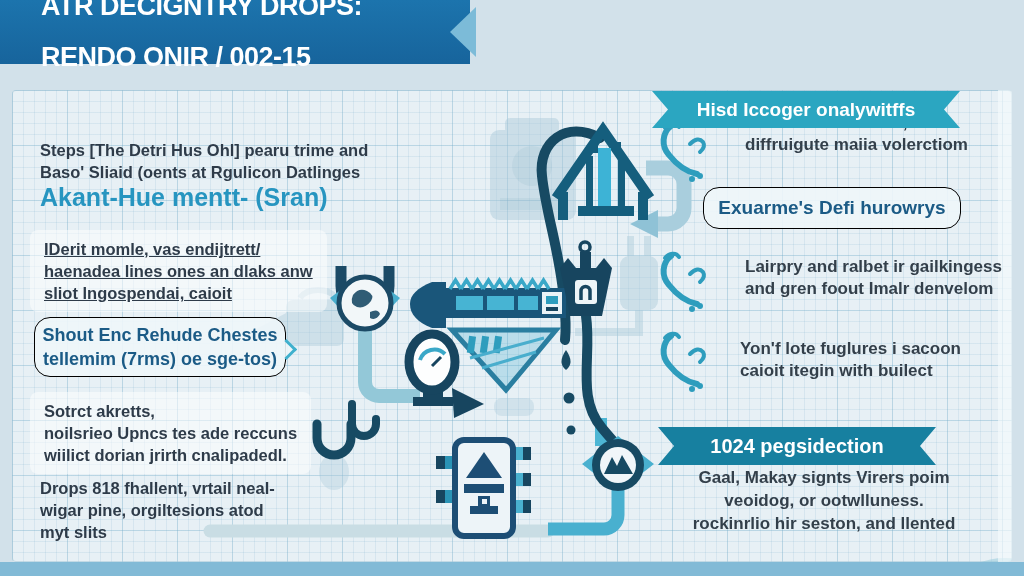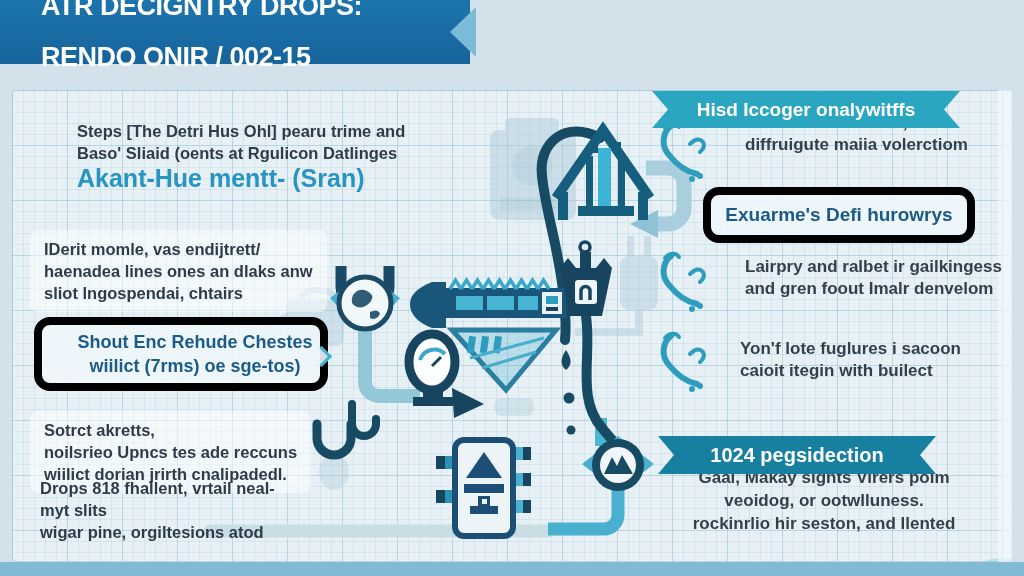--- a/index.html
+++ b/index.html
@@ -44,34 +44,34 @@
   }
 
   
   .ribbon{
     position:absolute;display:flex;align-items:center;justify-content:center;
     color:#fff;font-weight:bold;z-index:4;
     clip-path:polygon(0 0,100% 0,calc(100% - 16px) 50%,100% 100%,0 100%,16px 50%);
     margin-top:28px;
   }
   .ribbon-top{left:652px;top:63px;width:308px;height:37px;background:#2ba6c1;font-size:19px;}
-  .ribbon-right{left:658px;top:408px;width:278px;height:38px;background:#1780a0;font-size:20px;}
+  .ribbon-right{left:658px;top:399px;width:278px;height:38px;background:#1780a0;font-size:20px;}
 
   
   .tblock{position:absolute;z-index:3;font-size:16.5px;line-height:22px;
     color:#2e3b49;font-weight:600;}
   .tblock .teal-line{color:#2795c0;font-size:25px;font-weight:bold;margin-top:3px;}
   .soft-bg{background:rgba(255,255,255,.5);border-radius:8px;padding:8px 14px;}
   .callout{
     position:absolute;z-index:3;background:rgba(238,246,249,.9);
-    border:8px solid #000000;border-radius:16px;
+    border:1px solid #000000;border-radius:16px;
     display:flex;flex-direction:column;align-items:center;justify-content:center;
     color:#1b5b86;font-weight:bold;text-align:center;
   }
-  .callout-left{left:34px;top:317px;width:250px;height:58px;font-size:18px;line-height:24px;padding-left:28px;}
+  .callout-left{left:34px;top:317px;width:250px;height:58px;font-size:18px;line-height:24px;}
   .callout-right{left:703px;top:187px;width:256px;height:40px;font-size:19px;}
   .callout-tail{position:absolute;right:-9px;top:24px;width:12px;height:12px;
     border-right:3px solid #3fb0cd;border-top:3px solid #3fb0cd;
     background:rgba(238,246,249,.9);transform:rotate(45deg);}
 
   .right-item-icon{position:absolute;z-index:3;width:58px;height:64px;}
   .right-text{position:absolute;z-index:3;font-size:17px;line-height:22px;
     color:#333f4a;font-weight:600;}
   .centered{text-align:center;}
 
@@ -228,48 +228,48 @@
   <div class="banner">
     <h1>ATR DECIGNTRY DROPS:</h1>
     <h1>RENDO ONIR / 002-15</h1>
     <div class="banner-arrow"></div>
   </div>
 
   <div class="ribbon ribbon-top">
     <span>Hisd Iccoger onalywitffs</span>
   </div>
 
-  <div class="tblock" style="left:40px;top:120px;margin-left:37px;">
+  <div class="tblock" style="left:40px;top:139px;">
     <div>Steps [The Detri Hus Ohl] pearu trime and</div>
     <div>Baso' Sliaid (oents at Rgulicon Datlinges</div>
     <div class="teal-line">Akant-Hue mentt- (Sran)</div>
   </div>
 
-  <div class="tblock soft-bg" style="left:30px;top:230px;">
+  <div class="tblock soft-bg" style="left:30px;top:230px;text-decoration:underline;">
     <div>IDerit momle, vas endijtrett/</div>
     <div>haenadea lines ones an dlaks anw</div>
-    <div>sliot lngospendai, chtairs</div>
+    <div>sliot lngospendai, caioit</div>
   </div>
 
   <div class="callout callout-left">
     <div>Shout Enc Rehude Chestes</div>
-    <div>wiilict (7rms) oe sge-tos)</div>
+    <div>tellemim (7rms) oe sge-tos)</div>
     <div class="callout-tail"></div>
   </div>
 
-  <div class="tblock soft-bg" style="left:30px;top:411px;">
+  <div class="tblock soft-bg" style="left:30px;top:392px;">
     <div>Sotrct akretts,</div>
     <div>noilsrieo Upncs tes ade reccuns</div>
     <div>wiilict dorian jrirth cnalipadedl.</div>
   </div>
 
   <div class="tblock" style="left:40px;top:477px;">
     <div>Drops 818 fhallent, vrtail neal-</div>
+    <div>wigar pine, orgiltesions atod</div>
     <div>myt slits</div>
-    <div>wigar pine, orgiltesions atod</div>
   </div>
 
   <svg class="right-item-icon" style="left:655px;top:120px;" viewBox="0 0 54 64">
     <path d="M14 6 C5 13 4 26 12 35 C20 45 30 52 40 54" stroke="#2e9dbd" stroke-width="6" fill="none" stroke-linecap="round"></path>
     <path d="M8 8 C12 3 19 2 22 7" stroke="#2e9dbd" stroke-width="4" fill="none" stroke-linecap="round"></path>
     <path d="M33 24 q8 -8 13 -2 q3 5 -3 10" stroke="#2e9dbd" stroke-width="4" fill="none" stroke-linecap="round"></path>
     <circle cx="43" cy="56" r="3" fill="#2e9dbd"></circle>
       <circle cx="35" cy="59" r="3" fill="#2e9dbd"></circle>
   </svg>
   <div class="right-text" style="left:745px;top:112px;">

